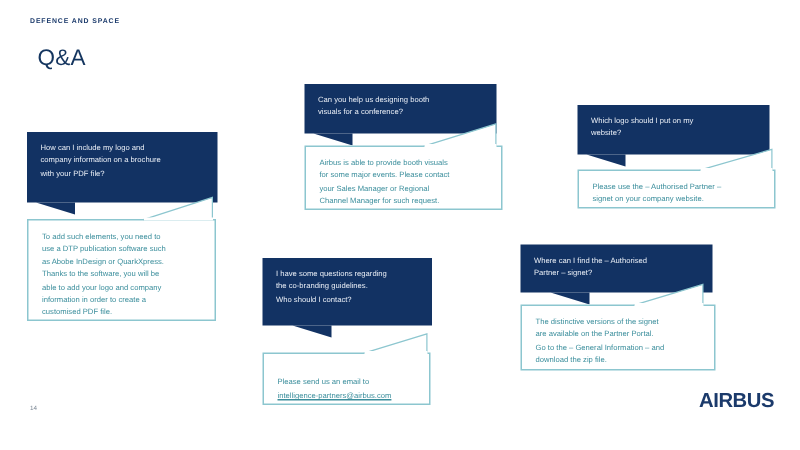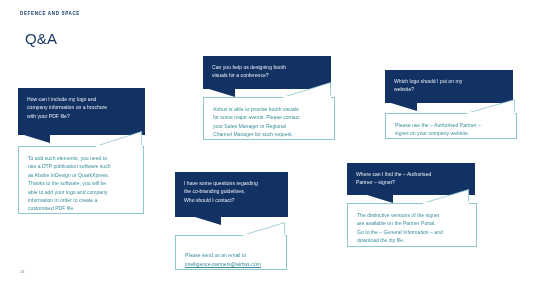--- a/index.html
+++ b/index.html
@@ -221,14 +221,15 @@
       <path d="M 46.6 14.4 L 46.6 0.6 L 0.6 14.4 Z"></path>
     </svg>
     <span class="tail-mask" style="left:75px; width:46px;"></span>
     <span class="txt">The distinctive versions of the signet
 are available on the Partner Portal.
 Go to the – General Information – and
 download the zip file.</span>
   </div>
 
   <div class="page-num">14</div>
+  <div class="logo">AIRBUS</div>
 
 </div>
 
 </body></html>

